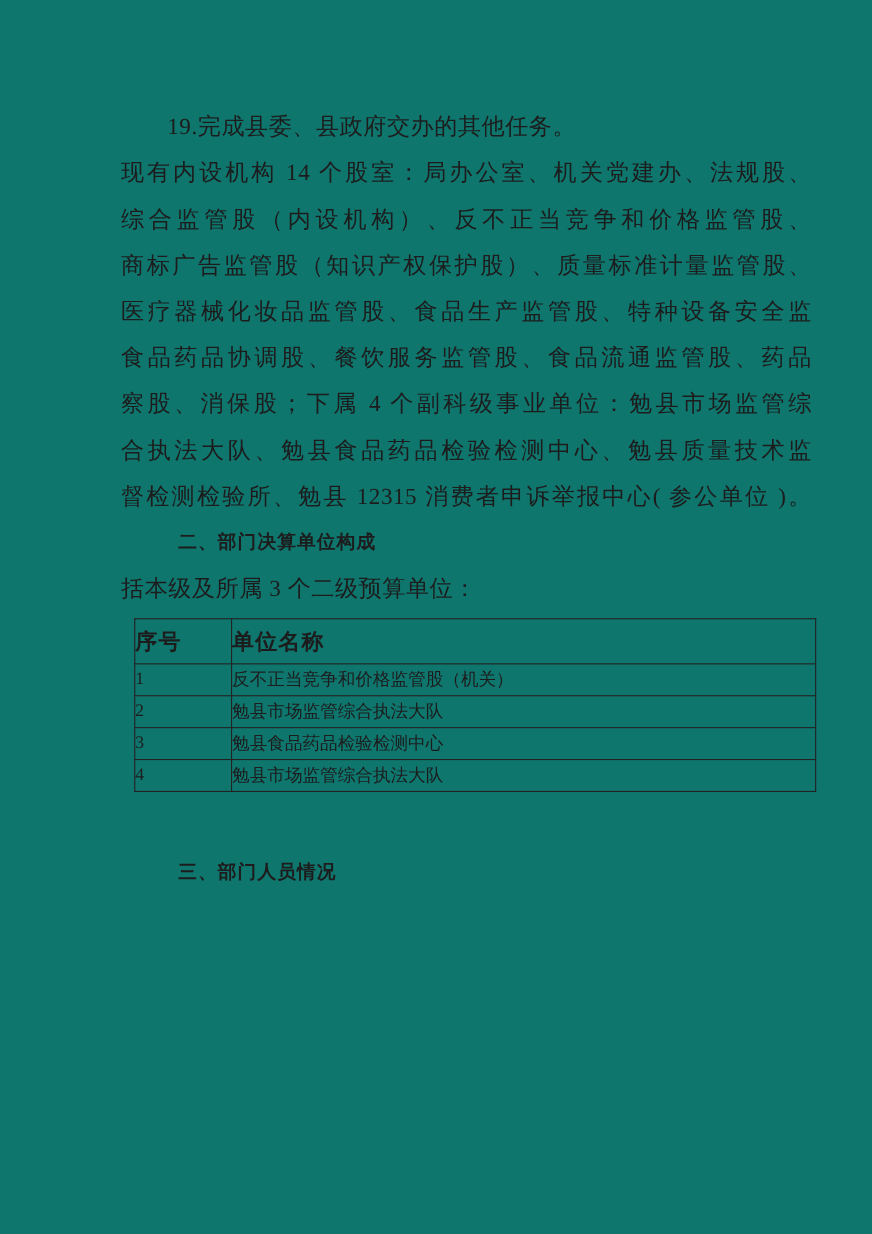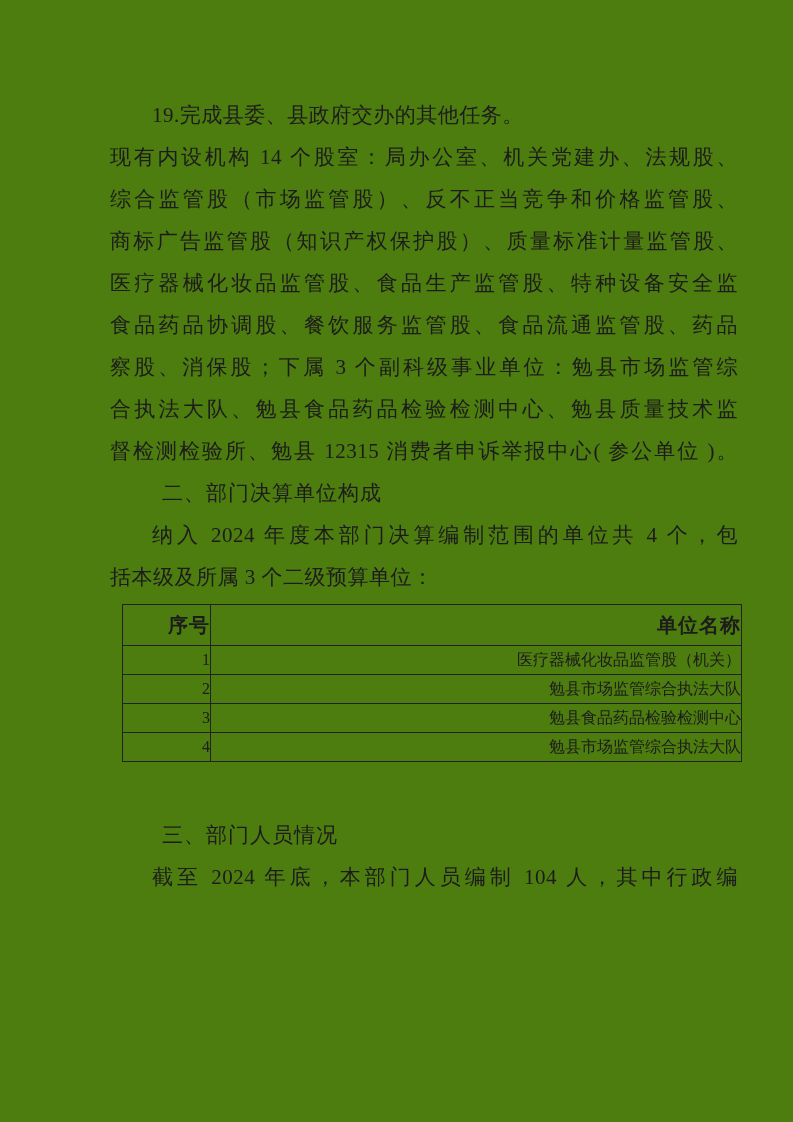--- a/index.html
+++ b/index.html
@@ -1,20 +1,20 @@
 <!DOCTYPE html>
 <html><head>
 <meta charset="utf-8">
 <style>
   * { margin:0; padding:0; box-sizing:border-box; }
   html,body { background:#ffffff; }
   .page {
     position:relative;
     width:793px; height:1122px;
-    background:#4d7c0f;
+    background:#0f766e;
     margin:0 auto;
     overflow:hidden;
     font-family:"Liberation Serif", serif;
     color:#1c1c1c;
   }
   .doc {
     position:absolute;
     left:110px; top:94px;
     width:628px;
   }
@@ -25,36 +25,36 @@
     letter-spacing:0.5px;
   }
   .stretch {
     text-align:justify;
     text-align-last:justify;
     text-justify:inter-character;
   }
   .indent { text-indent:42px; }
   .heading {
     font-family:"Liberation Sans", sans-serif;
-    font-weight:normal;
-    font-size:21px;
+    font-weight:bold;
+    font-size:17px;
     line-height:42px;
     letter-spacing:1px;
     text-indent:52px;
   }
   .heading-gap { margin-top:52px; }
   table.units {
     border-collapse:collapse;
     table-layout:fixed;
     width:620px;
     margin:6px 0 0 12px;
   }
   table.units th, table.units td {
     border:1.5px solid #222222;
-    text-align:right;
+    text-align:left;
     vertical-align:middle;
     padding:0;
   }
   table.units th {
     height:41px;
     font-family:"Liberation Sans", sans-serif;
     font-size:20px;
     font-weight:bold;
     letter-spacing:1px;
   }
@@ -69,67 +69,63 @@
 </head>
 <body>
 
 <div class="page">
   <div class="doc">
 
     <div class="line indent">19.完成县委、县政府交办的其他任务。</div>
 
     <div>
       <div class="line stretch">现有内设机构 14 个股室：局办公室、机关党建办、法规股、</div>
-      <div class="line stretch">综合监管股（市场监管股）、反不正当竞争和价格监管股、</div>
+      <div class="line stretch">综合监管股（内设机构）、反不正当竞争和价格监管股、</div>
       <div class="line stretch">商标广告监管股（知识产权保护股）、质量标准计量监管股、</div>
       <div class="line stretch">医疗器械化妆品监管股、食品生产监管股、特种设备安全监</div>
       <div class="line stretch">食品药品协调股、餐饮服务监管股、食品流通监管股、药品</div>
-      <div class="line stretch">察股、消保股；下属 3 个副科级事业单位：勉县市场监管综</div>
+      <div class="line stretch">察股、消保股；下属 4 个副科级事业单位：勉县市场监管综</div>
       <div class="line stretch">合执法大队、勉县食品药品检验检测中心、勉县质量技术监</div>
       <div class="line stretch">督检测检验所、勉县 12315 消费者申诉举报中心( 参公单位 )。</div>
     </div>
 
     <div class="heading">二、部门决算单位构成</div>
 
     <div>
-      <div class="line indent stretch">纳入 2024 年度本部门决算编制范围的单位共 4 个，包</div>
       <div class="line">括本级及所属 3 个二级预算单位：</div>
     </div>
 
     <table class="units">
       <colgroup>
         <col class="col-no">
         <col>
       </colgroup>
       <thead>
         <tr>
           <th>序号</th>
           <th>单位名称</th>
         </tr>
       </thead>
       <tbody>
         <tr>
           <td>1</td>
-          <td>医疗器械化妆品监管股（机关）</td>
+          <td>反不正当竞争和价格监管股（机关）</td>
         </tr>
         <tr>
           <td>2</td>
           <td>勉县市场监管综合执法大队</td>
         </tr>
         <tr>
           <td>3</td>
           <td>勉县食品药品检验检测中心</td>
         </tr>
         <tr>
           <td>4</td>
           <td>勉县市场监管综合执法大队</td>
         </tr>
       </tbody>
     </table>
 
     <div class="heading heading-gap">三、部门人员情况</div>
 
-    <div>
-      <div class="line indent stretch">截至 2024 年底，本部门人员编制 104 人，其中行政编</div>
-    </div>
 
   </div>
 </div>
 
 </body></html>

